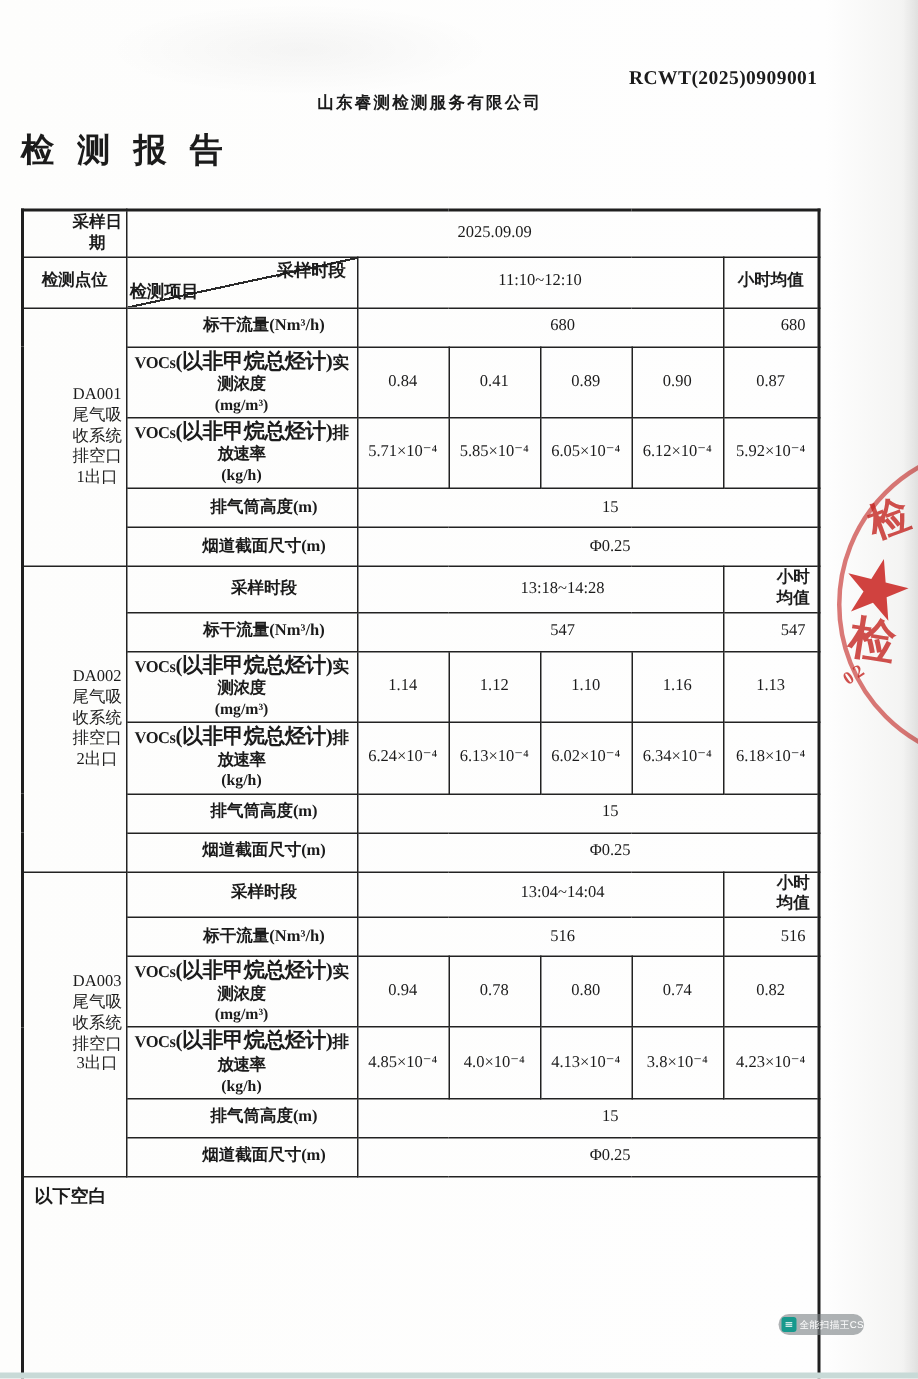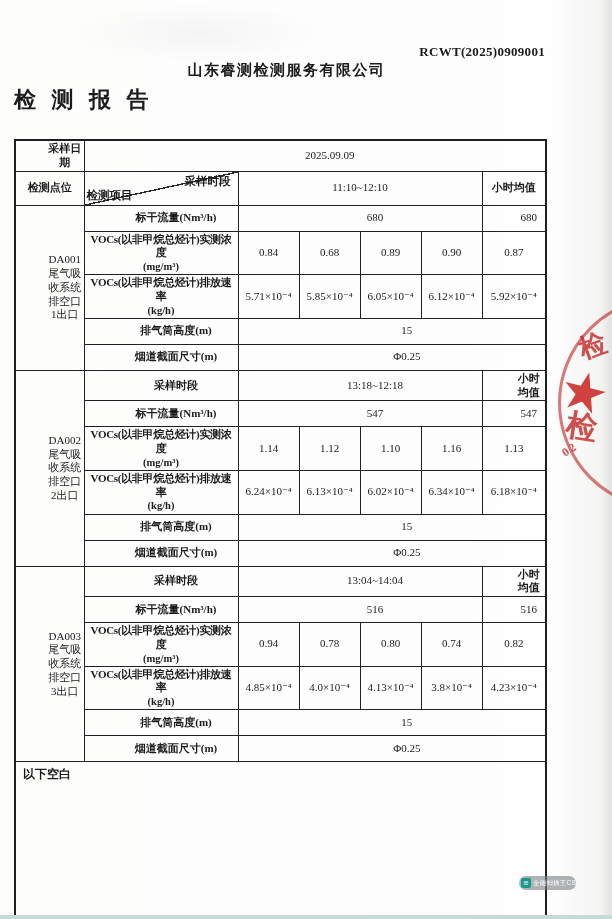--- a/index.html
+++ b/index.html
@@ -14,42 +14,42 @@
   .artifact {
     position:absolute; left:70px; top:2px; width:260px; height:62px;
     background:radial-gradient(ellipse at center, rgba(0,0,0,0.035), transparent 70%);
   }
   .report-no {
     position:absolute; top:44px; right:67px;
     font-size:13px; font-weight:bold; letter-spacing:0.3px;
   }
   .company {
     position:absolute; top:61px; left:14px; width:545px;
-    text-align:center; font-size:15px; font-weight:bold; letter-spacing:1.5px;
+    text-align:center; font-size:11px; font-weight:bold; letter-spacing:1.5px;
   }
   .title {
     position:absolute; top:85px; left:14px; width:545px;
     font-size:22px; font-weight:bold; word-spacing:8px; letter-spacing:1px;
   }
   .caption-row { position:absolute; top:120px; left:14px; width:531px; height:18px; }
   .caption { display:block; text-align:center; font-size:13px; font-weight:bold; letter-spacing:0.5px; }
   .pagination { position:absolute; right:2px; top:0; font-size:13px; font-weight:bold; letter-spacing:2px; }
 
   table.report {
     position:absolute; top:139px; left:14px;
     width:531px; table-layout:fixed; border-collapse:collapse;
     border:2px solid #1f1f1f;
   }
   table.report td {
     border:1px solid #222; text-align:center; vertical-align:middle;
     font-size:11px; line-height:1.25; padding:1px 2px; overflow:hidden;
   }
   td.lab { font-weight:bold; font-size:11.5px; }
   td.voclab { font-weight:bold; font-size:10px; letter-spacing:-0.3px; padding:1px 1px; }
-  td.voclab .paren { font-size:11px; }
+  td.voclab .paren { font-size:14px; }
   td.voclab .unit-line { font-size:10.5px; letter-spacing:0; }
   td.val { font-size:11px; }
   td.pointcell { font-weight:normal; font-size:11.5px; line-height:1.55; padding:2px 3px; }
   tr.h26 td { height:26px;padding-left:32px; }
   tr.h34 td { height:34px; }
   tr.h31 td { height:31px; }
   tr.blank td { height:158px; vertical-align:top; text-align:left; padding:5px 7px; font-size:12px; font-weight:bold; }
 
   td.diag { position:relative; padding:0; }
   .diag-bg {
@@ -143,21 +143,21 @@
         <td class="lab">标干流量(Nm³/h)</td>
         <td colspan="4" class="val">680</td>
         <td class="val">680</td>
       </tr>
       <tr class="h31">
         <td class="voclab">
           <div><span>VOCs</span><span class="paren">(以非甲烷总烃计)</span><span>实测浓度</span></div>
           <div class="unit-line">(mg/m³)</div>
         </td>
         <td class="val">0.84</td>
-        <td class="val">0.68</td>
+        <td class="val">0.41</td>
         <td class="val">0.89</td>
         <td class="val">0.90</td>
         <td class="val">0.87</td>
       </tr>
       <tr class="h31">
         <td class="voclab">
           <div><span>VOCs</span><span class="paren">(以非甲烷总烃计)</span><span>排放速率</span></div>
           <div class="unit-line">(kg/h)</div>
         </td>
         <td class="val">5.71×10⁻⁴</td>
@@ -174,21 +174,21 @@
         <td class="lab">烟道截面尺寸(m)</td>
         <td colspan="5" class="val">Φ0.25</td>
       </tr>
 
       <tr class="h26">
         <td rowspan="6" class="pointcell">
           <div>DA002</div>
           <div>尾气吸收系统排空口2出口</div>
         </td>
         <td class="lab">采样时段</td>
-        <td colspan="4" class="val">13:18~12:18</td>
+        <td colspan="4" class="val">13:18~14:28</td>
         <td class="lab">小时均值</td>
       </tr>
       <tr class="h26">
         <td class="lab">标干流量(Nm³/h)</td>
         <td colspan="4" class="val">547</td>
         <td class="val">547</td>
       </tr>
       <tr class="h31">
         <td class="voclab">
           <div><span>VOCs</span><span class="paren">(以非甲烷总烃计)</span><span>实测浓度</span></div>

